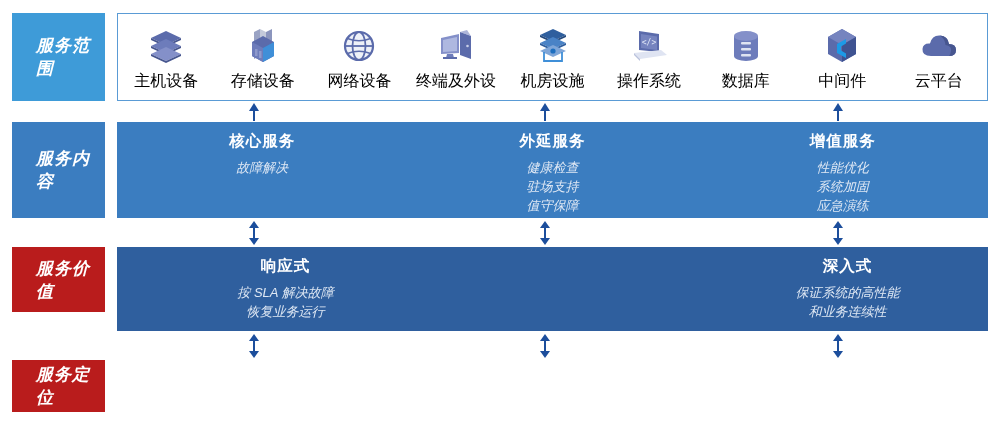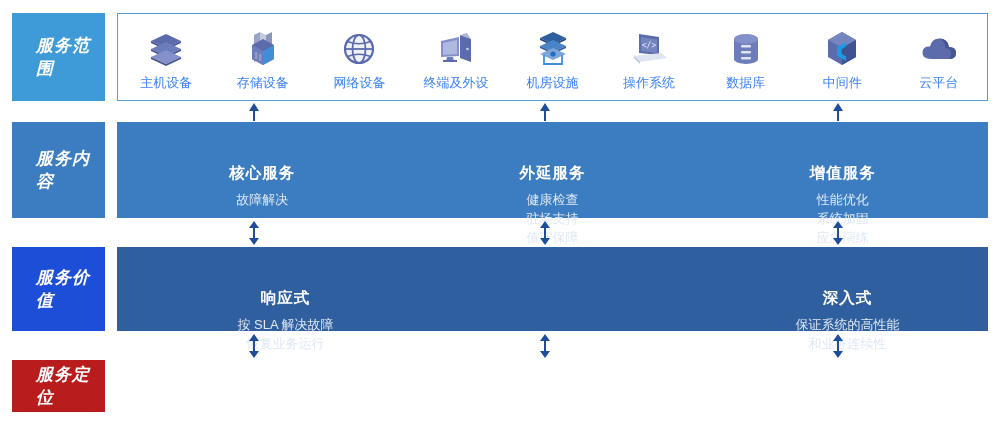--- a/index.html
+++ b/index.html
@@ -39,55 +39,55 @@
     flex:1;display:flex;flex-direction:column;
     align-items:center;justify-content:flex-end;
     padding-bottom:8px;
   }
   .scope-icon{
     width:42px;height:42px;margin-bottom:4px;
     display:flex;align-items:center;justify-content:center;
   }
   .scope-icon svg{display:block;}
   .scope-label{
-    font-size:13px;color:#3b82f6;white-space:nowrap;
+    font-size:16px;color:#000000;white-space:nowrap;
     font-family:"Liberation Sans","DejaVu Sans",sans-serif;
   }
 
   
   .r2{top:122px;height:96px;}
   .r2 .row-label{top:0;height:96px;background:#3b7dc0;}
   .r2 .row-body{top:0;height:96px;background:#3b7dc0;}
 
   
   .r3{top:247px;height:84px;}
-  .r3 .row-label{top:0;height:84px;background:#1d4ed8;}
+  .r3 .row-label{top:0;height:65px;background:#b91c1c;}
   .r3 .row-body{top:0;height:84px;background:#2f5f9e;padding-left:28px;}
 
   
   .r4{top:360px;height:52px;}
   .r4 .row-label{top:0;height:52px;background:#b91c1c;}
   .r4 .row-body{top:0;height:52px;background:#0b4298;}
 
   
-  .cols{position:relative;width:100%;height:100%;margin-top:32px;}
+  .cols{position:relative;width:100%;height:100%;}
   .col{
     position:absolute;top:0;height:100%;
     display:flex;flex-direction:column;
     align-items:center;justify-content:center;
     text-align:center;color:#ffffff;
     box-sizing:border-box;
   }
   .col.pad-top{justify-content:flex-start;padding-top:9px;}
   .col-title{
     font-size:15.5px;font-weight:bold;color:#ffffff;
     margin-bottom:6px;white-space:nowrap;letter-spacing:1px;
   }
   .col-line{
-    font-size:13px;color:#dfe8f4;line-height:19px;white-space:nowrap;
+    font-size:13px;color:#dfe8f4;line-height:19px;white-space:nowrap;font-style:italic;
   }
 
   
   .c1{left:0;   width:33.33%;}
   .c2{left:33.33%;width:33.33%;}
   .c3{left:66.66%;width:33.34%;}
 
   
   .arrow{position:absolute;width:16px;}
   .arrow svg{display:block;}

